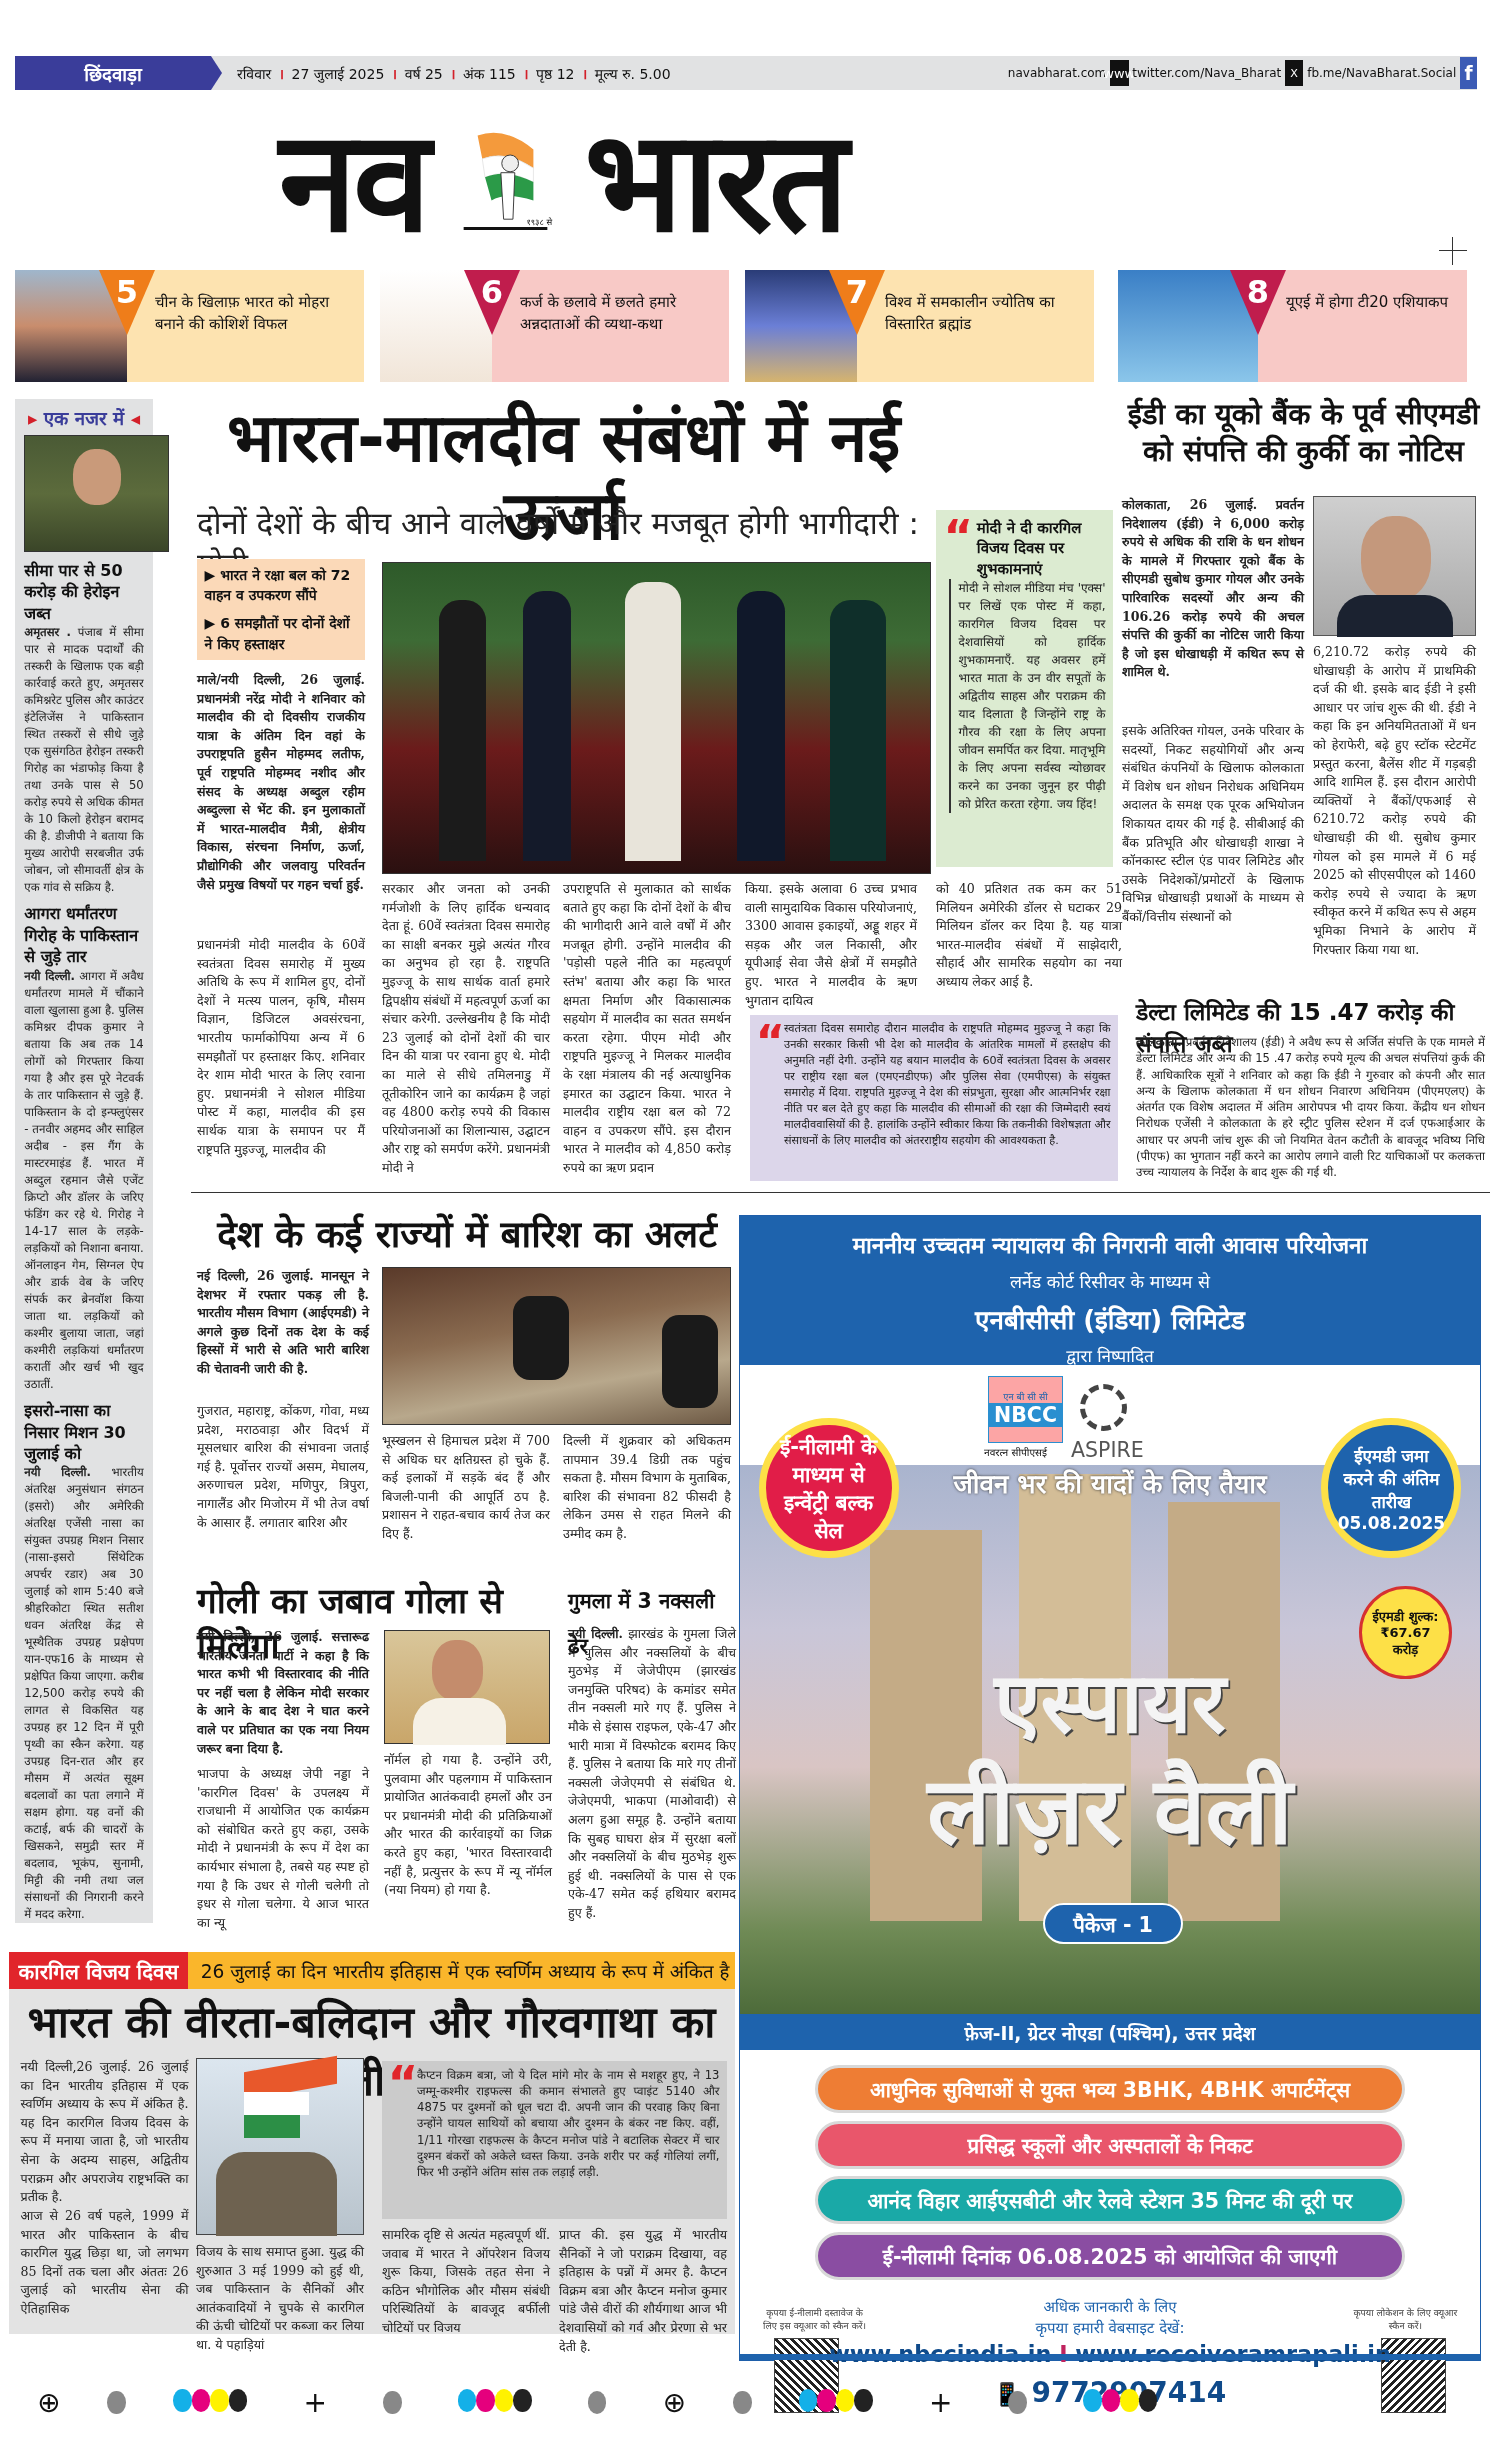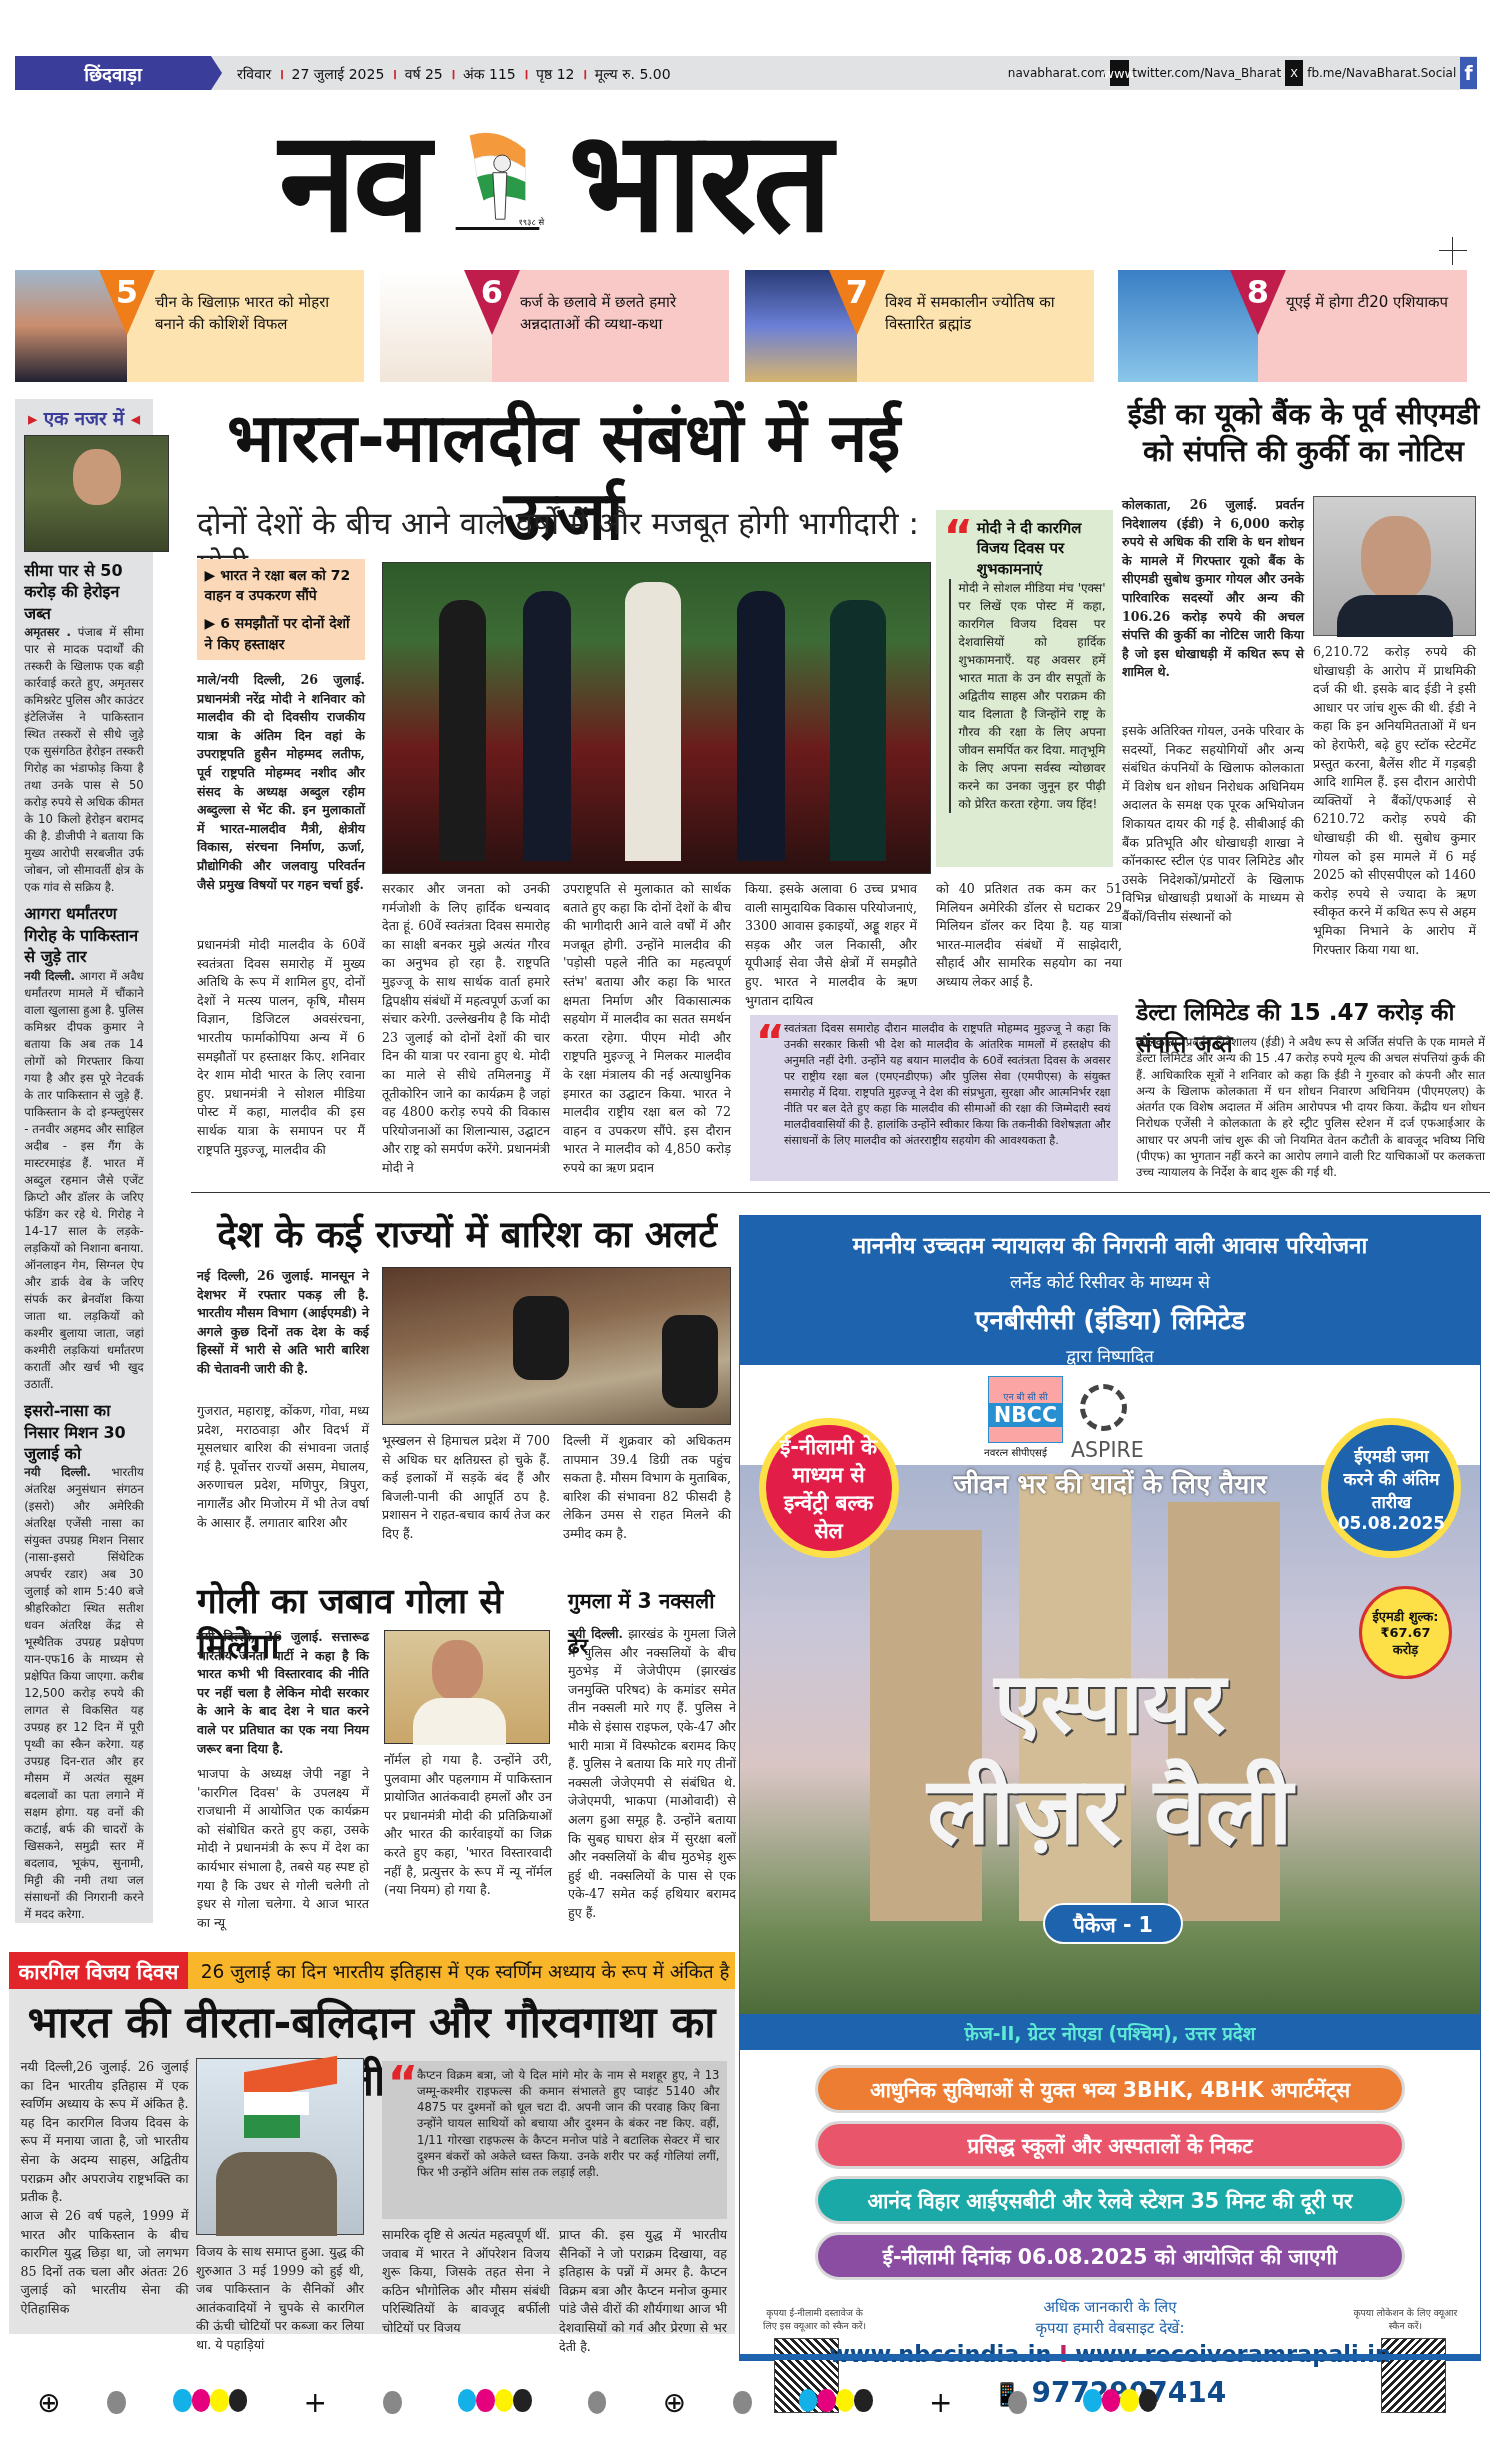--- a/index.html
+++ b/index.html
@@ -13,21 +13,21 @@
 #city{width:196px;height:34px;background:#3a3d9a;color:#fff;font-size:18.6px;font-weight:bold;display:flex;align-items:center;justify-content:center;position:relative}
 #city:after{content:"";position:absolute;right:-11.2px;top:0;border-left:11.2px solid #3a3d9a;border-top:17px solid transparent;border-bottom:17px solid transparent}
 .meta{font-size:14px;margin-left:17px;display:flex;gap:7.5px;align-items:center}
 .meta .sep{color:#d3202a;font-weight:bold}
 .links{margin-left:auto;display:flex;align-items:center;gap:3.7px;font-size:12px}
 .sq{width:18.6px;height:26px;background:#111;color:#fff;font-size:11.2px;display:flex;align-items:center;justify-content:center}
 .fb{width:17px;height:32px;background:#3b5bb5;color:#fff;font-weight:bold;font-size:18.6px;display:flex;align-items:center;justify-content:center}
 
 #mast{left:279px;top:112px;height:140px;display:flex;align-items:center}
 .mastword{font-size:140px;font-weight:900;line-height:140px;letter-spacing:-3.7px;font-family:"DejaVu Sans",sans-serif}
-#flag{width:93px;height:112px;margin:0 24px;position:relative}
+#flag{width:93px;height:112px;margin:0 32px;position:relative}
 
 .teaser{top:270px;height:112px;display:flex}
 .teaser .img{width:112px;height:112px}
 .teaser .txt{flex:1;padding:20.5px 7.5px 0 28px;font-size:15px;line-height:22.4px;position:relative}
 .teaser .num{position:absolute;left:-28px;top:0;width:56px;height:65px;clip-path:polygon(0 0,100% 0,50% 100%);color:#fff;font-size:32px;font-weight:bold;text-align:center;line-height:45px}
 
 .sidebar{background:#e1e2e3}
 .h-big{font-weight:900;color:#111}
 .pill{border-radius:34px;height:48px;color:#fff;font-weight:bold;display:flex;align-items:center;justify-content:center;font-size:20.5px;border:3.7px solid #d8d8d8}
 .dot{width:18.6px;height:22.4px;border-radius:50%;display:inline-block}
@@ -241,21 +241,21 @@
     <div style="position:absolute;left:279px;top:9.3px;width:112px;height:447px;background:#d3bd97"></div>
     <div style="position:absolute;left:428px;top:37px;width:112px;height:419px;background:#c4ab86"></div>
     <div style="position:absolute;left:0;top:0;width:100%;text-align:center;font-size:26px;font-weight:bold;color:#fff;text-shadow:0 0 2.8px #333">जीवन भर की यादों के लिए तैयार</div>
     <div style="position:absolute;left:18.6px;top:-47px;width:140px;height:140px;border-radius:50%;background:#e11d48;border:7.5px solid #fde047;color:#fff;font-weight:bold;font-size:21px;text-align:center;display:flex;align-items:center;justify-content:center;padding:9.3px">ई-नीलामी के माध्यम से इन्वेंट्री बल्क सेल</div>
     <div style="position:absolute;right:18.6px;top:-47px;width:140px;height:140px;border-radius:50%;background:#1e63ad;border:7.5px solid #fde047;color:#fff;font-weight:bold;font-size:17px;text-align:center;display:flex;align-items:center;justify-content:center;padding:9.3px">ईएमडी जमा करने की अंतिम तारीख 05.08.2025</div>
     <div style="position:absolute;right:28px;top:121px;width:93px;height:93px;border-radius:50%;background:#fde047;border:3.7px solid #d63031;font-weight:bold;font-size:13px;text-align:center;display:flex;align-items:center;justify-content:center;padding:7.5px">ईएमडी शुल्क: ₹67.67 करोड़</div>
     <div style="position:absolute;left:0;top:177px;width:100%;text-align:center;font-size:84px;font-weight:900;color:#f4f4f4;text-shadow:1.9px 1.9px 0 #444">एस्पायर</div>
     <div style="position:absolute;left:0;top:279px;width:100%;text-align:center;font-size:93px;font-weight:900;color:#f4f4f4;text-shadow:1.9px 1.9px 0 #444">लीज़र वैली</div>
     <div style="position:absolute;left:303px;top:438px;width:140px;height:41px;border-radius:20.5px;background:#1e63ad;border:2.8px solid #fff;color:#fff;font-size:20.5px;font-weight:bold;display:flex;align-items:center;justify-content:center">पैकेज - 1</div>
   </div>
-  <div style="background:#1e63ad;color:#5eead4;text-align:center;font-size:18.6px;font-weight:bold;padding:5.6px 0">फ़ेज-II, ग्रेटर नोएडा (पश्चिम), उत्तर प्रदेश</div>
+  <div style="background:#1e63ad;color:#ffffff;text-align:center;font-size:18.6px;font-weight:bold;padding:5.6px 0">फ़ेज-II, ग्रेटर नोएडा (पश्चिम), उत्तर प्रदेश</div>
   <div id="ad-features" style="padding:15px 75px 0">
       <div class="pill" style="background: rgb(238, 125, 52); margin-bottom: 7.5px;">आधुनिक सुविधाओं से युक्त भव्य 3BHK, 4BHK अपार्टमेंट्स</div>
       <div class="pill" style="background: rgb(233, 86, 107); margin-bottom: 7.5px;">प्रसिद्ध स्कूलों और अस्पतालों के निकट</div>
       <div class="pill" style="background: rgb(26, 169, 167); margin-bottom: 7.5px;">आनंद विहार आईएसबीटी और रेलवे स्टेशन 35 मिनट की दूरी पर</div>
       <div class="pill" style="background: rgb(138, 77, 162); margin-bottom: 7.5px;">ई-नीलामी दिनांक 06.08.2025 को आयोजित की जाएगी</div>
     </div>
   <div style="position:relative;height:140px">
     <div style="position:absolute;left:18.6px;top:18.6px;width:112px;font-size:9.3px;color:#444;text-align:center">कृपया ई-नीलामी दस्तावेज के लिए इस क्यूआर को स्कैन करें।</div>
     <div style="position:absolute;left:34px;top:51px;width:65px;height:75px;border:1.9px solid #444;background:repeating-linear-gradient(45deg,#222 0 2.8px,#fff 2.8px 5.6px)"></div>
     <div style="position:absolute;right:18.6px;top:18.6px;width:112px;font-size:9.3px;color:#444;text-align:center">कृपया लोकेशन के लिए क्यूआर स्कैन करें।</div>

